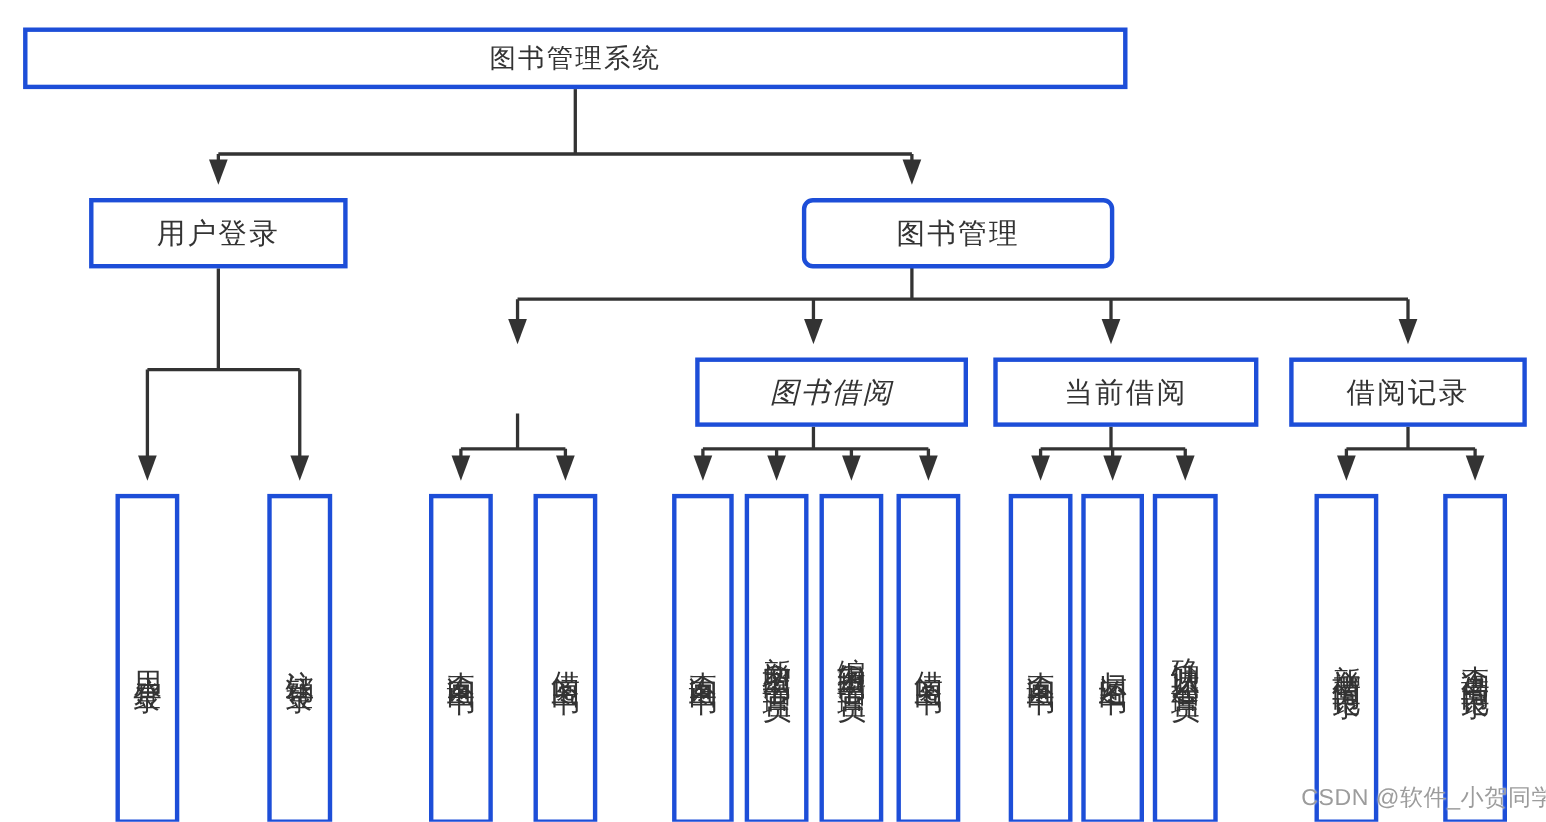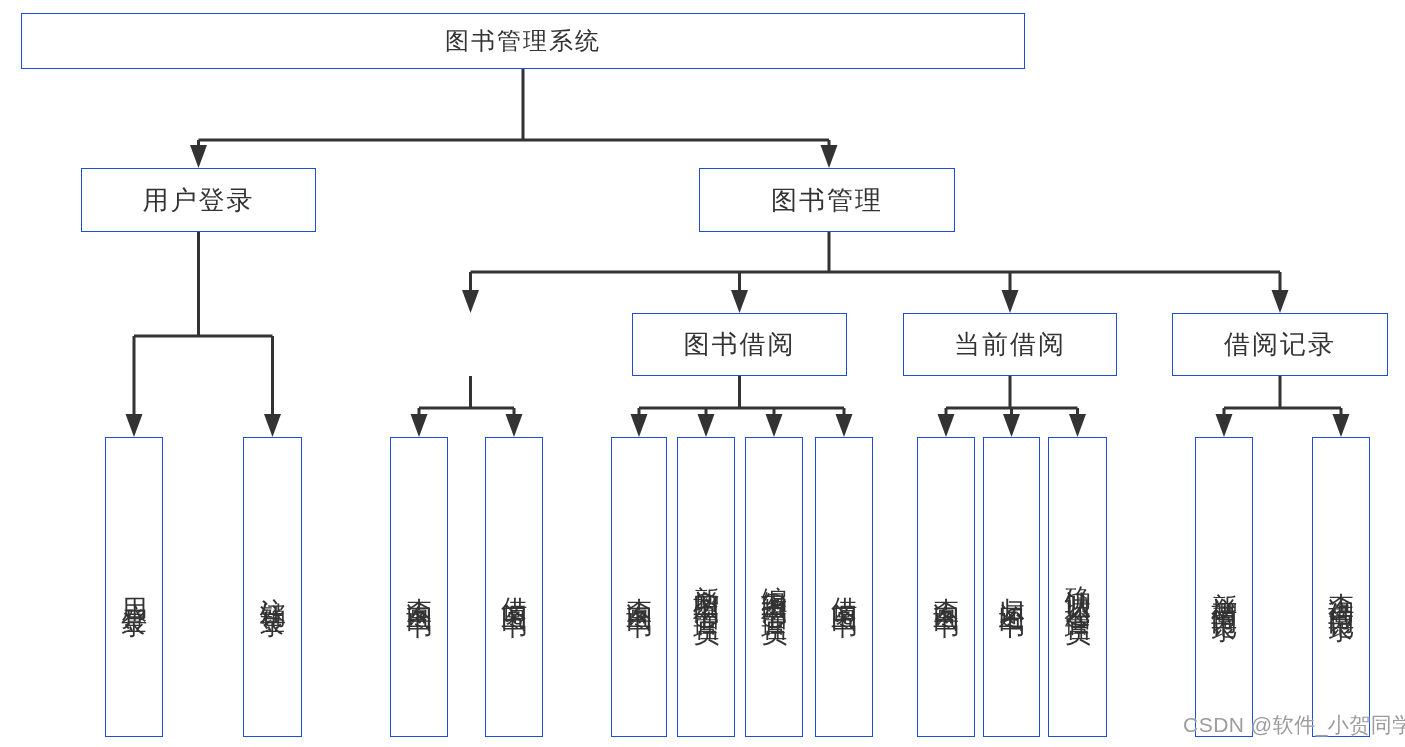--- a/index.html
+++ b/index.html
@@ -5,22 +5,22 @@
   html,body{margin:0;padding:0;}
   body{
     width:1405px;height:747px;position:relative;background:#ffffff;
     font-family:"Liberation Sans","DejaVu Sans",sans-serif;
     overflow:hidden;
   }
   #stage{position:absolute;left:0;top:0;width:1405px;height:747px;}
   svg.connectors{position:absolute;left:0;top:0;z-index:1;}
   .node{
     position:absolute;box-sizing:border-box;background:#ffffff;
-    border:1px solid #1d4ed8;color:#333333;z-index:2;
-    display:flex;align-items:center;justify-content:center;
+    border:4px solid #1d4ed8;color:#333333;z-index:2;
+    display:flex;align-items:center;justify-content:center;margin-top:12px;
   }
   .hlabel{font-size:26px;letter-spacing:2px;white-space:nowrap;}
   .root .hlabel{font-size:24px;}
   .vnode span{
     writing-mode:vertical-rl;text-orientation:mixed;
     font-size:26px;letter-spacing:5px;line-height:1.05;white-space:nowrap;
   }
   .watermark{
     position:absolute;left:1183px;top:711px;z-index:3;
     font-size:21px;color:#9c9c9c;letter-spacing:0.5px;white-space:nowrap;
@@ -84,28 +84,28 @@
     </g>
   </svg>
 
   <div class="node root" style="left:21px;top:13px;width:1004px;height:56px;">
     <span class="hlabel">图书管理系统</span>
   </div>
 
   <div class="node" style="left:81px;top:168px;width:235px;height:64px;">
     <span class="hlabel">用户登录</span>
   </div>
-  <div class="node" style="left:699px;top:168px;width:256px;height:64px;">
+  <div class="node" style="left:729px;top:168px;width:284px;height:64px;border-radius:10px;">
     <span class="hlabel">图书管理</span>
   </div>
 
-  <div class="node" style="left:632px;top:313px;width:215px;height:63px;">
+  <div class="node" style="left:632px;top:313px;width:248px;height:63px;font-style:italic;">
     <span class="hlabel">图书借阅</span>
   </div>
-  <div class="node" style="left:903px;top:313px;width:214px;height:63px;">
+  <div class="node" style="left:903px;top:313px;width:241px;height:63px;">
     <span class="hlabel">当前借阅</span>
   </div>
   <div class="node" style="left:1172px;top:313px;width:216px;height:63px;">
     <span class="hlabel">借阅记录</span>
   </div>
 
   <div class="node vnode" style="left:105px;top:437px;width:58px;height:300px;">
     <span>用户登录</span>
   </div>
   <div class="node vnode" style="left:243px;top:437px;width:59px;height:300px;">

